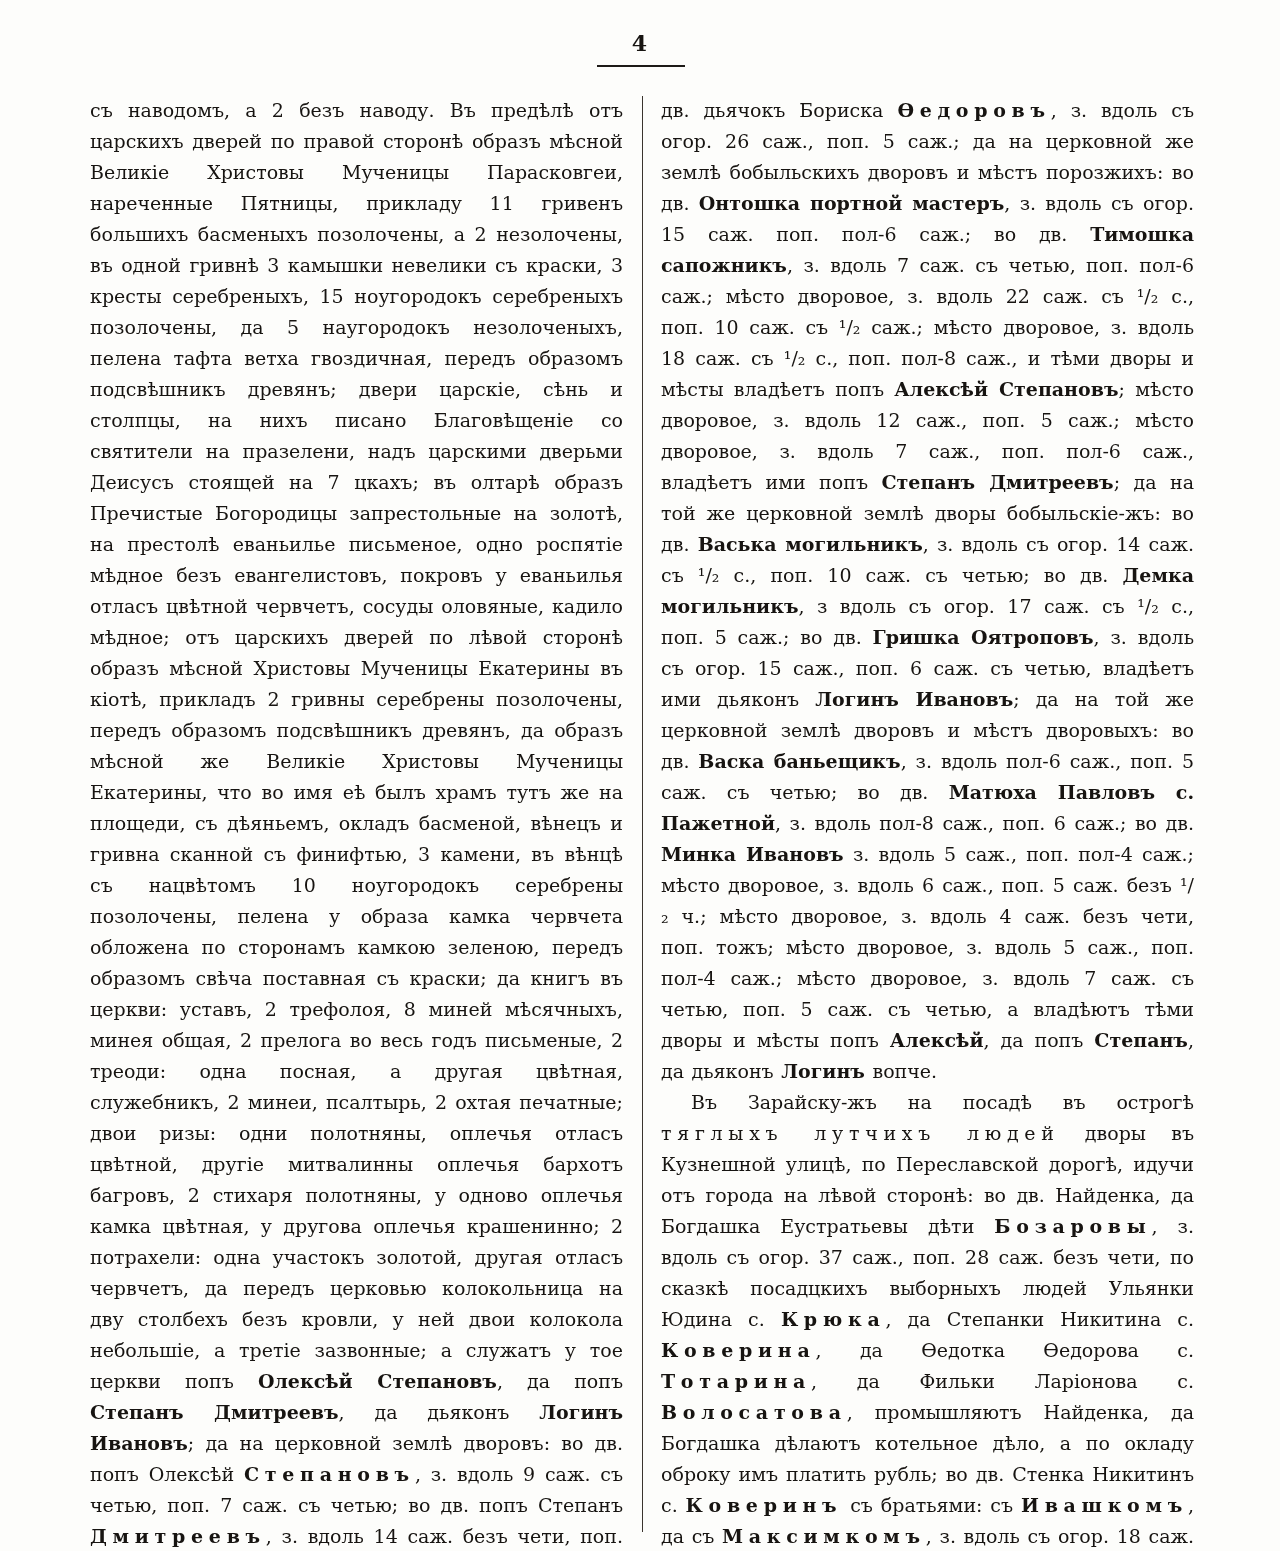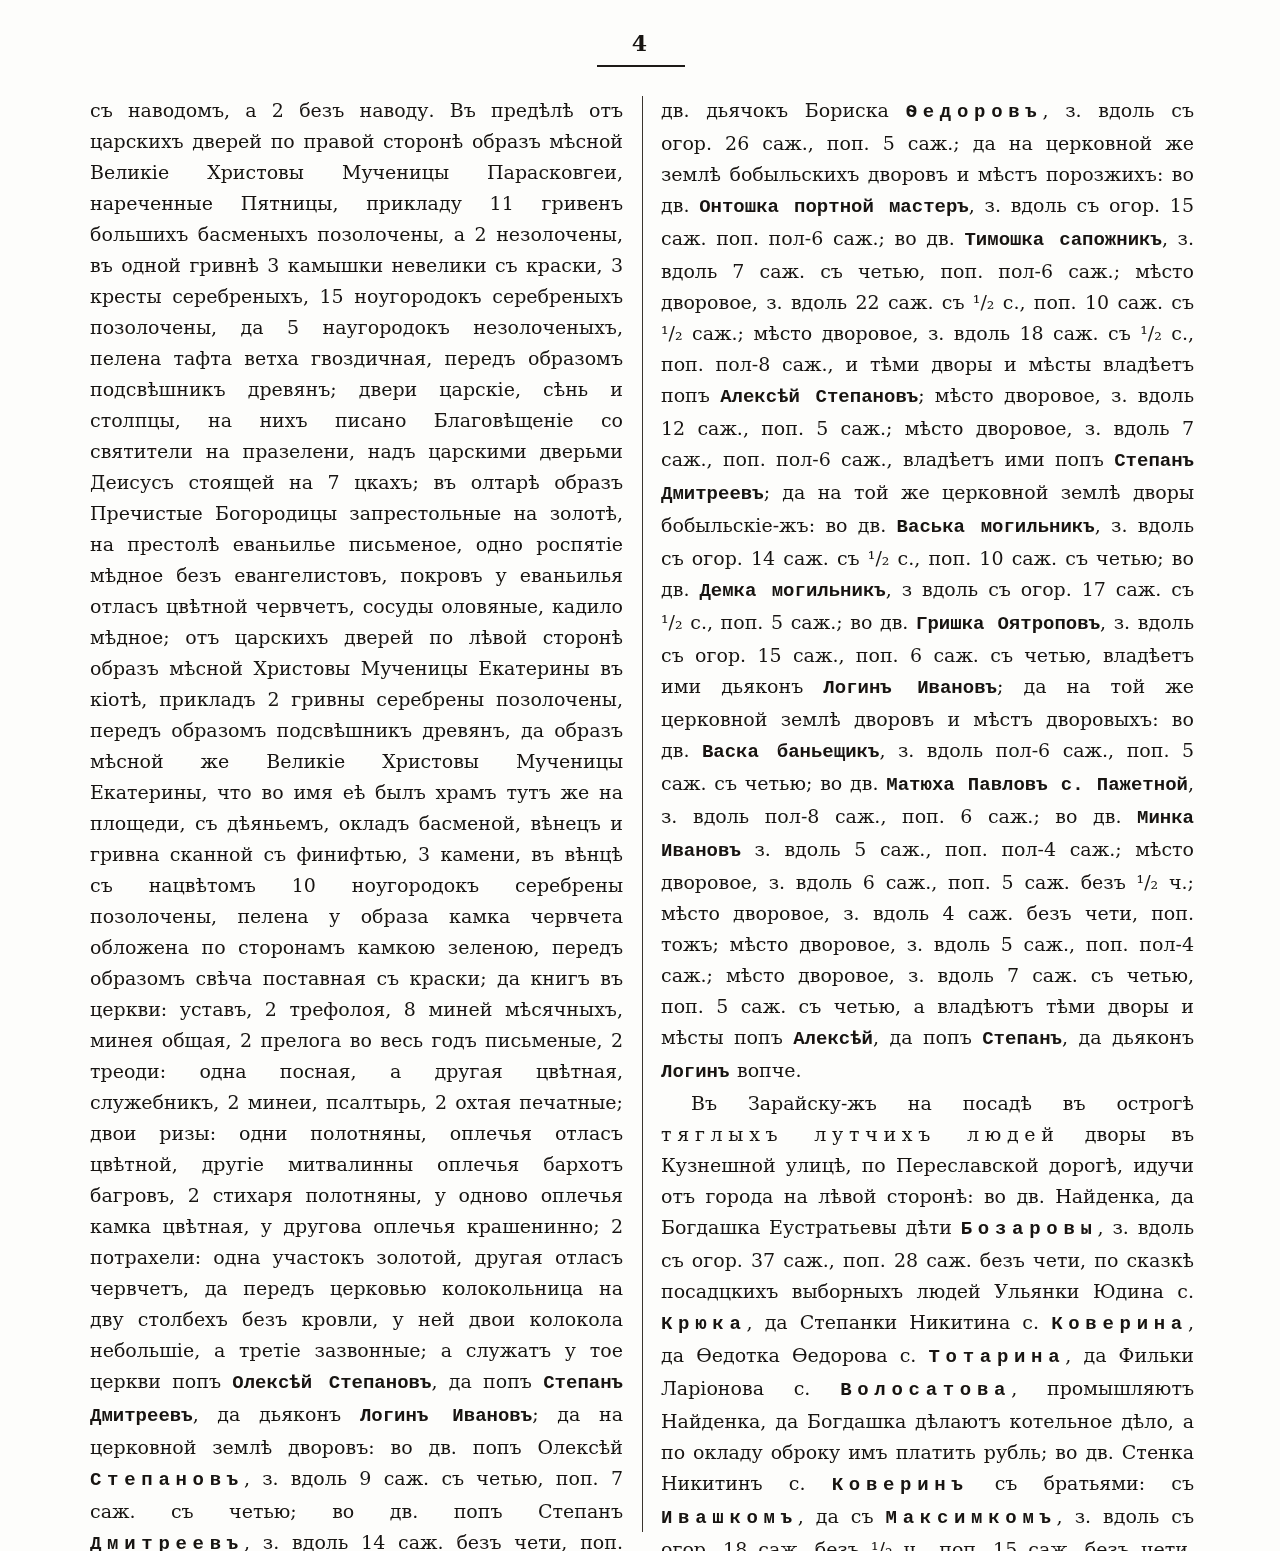--- a/index.html
+++ b/index.html
@@ -43,21 +43,21 @@
     flex: 1;
     min-width: 0;
     text-align: justify;
     font-size: 19px;
     line-height: 31px;
     word-spacing: 1.5px;
   }
   .para { margin: 0; }
   .para + .para { margin-top: 0; }
   .para.indent { text-indent: 30px; }
-  .run-bold { font-weight: 700; font-family: Liberation Mono, monospace; }
+  .run-bold { font-weight: 700; }
   .run-spaced { letter-spacing: 0.30em; }
 </style>
 </head>
 <body>
 
 <div class="page">
 
   <div class="page-number">4</div>
 
   <div class="page-number-rule"></div>

